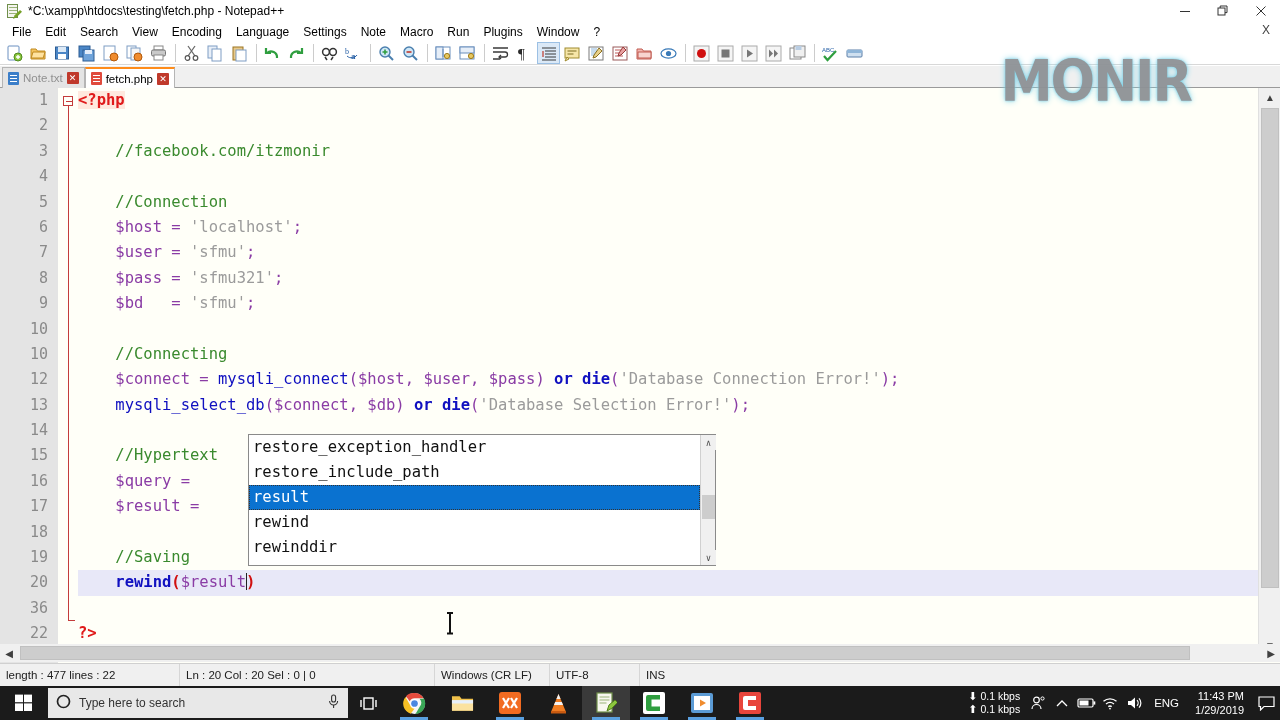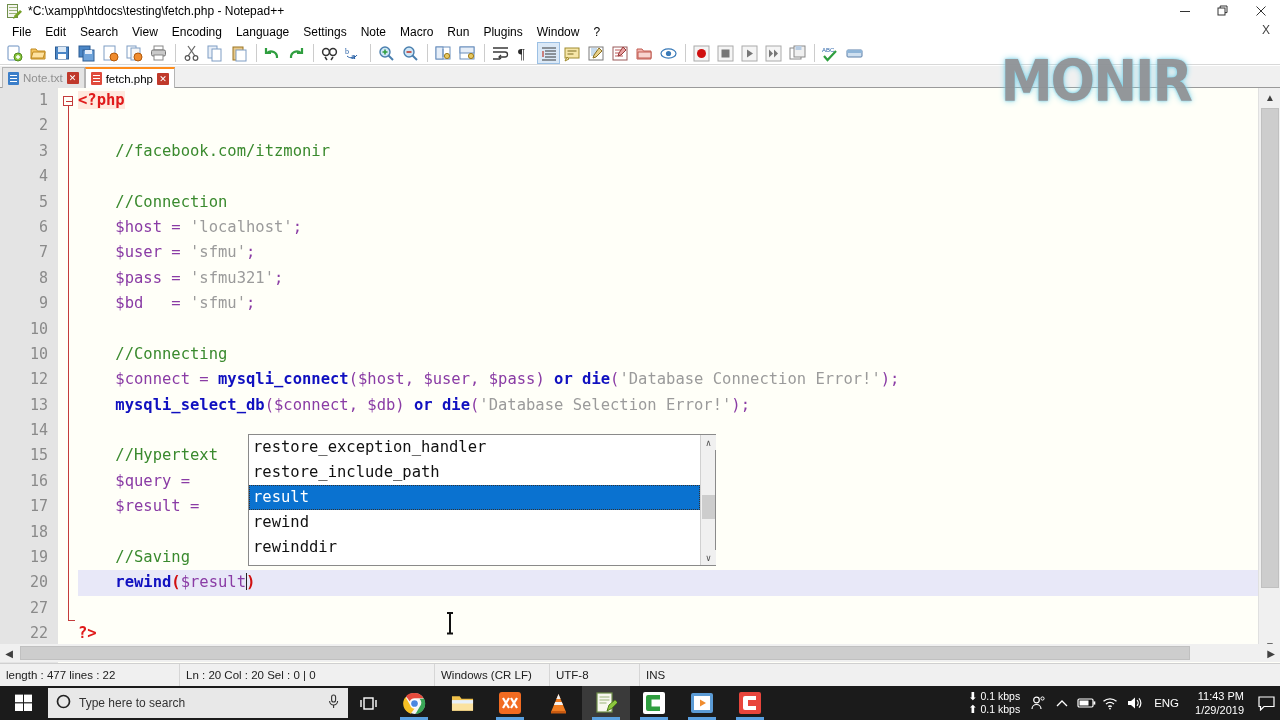--- a/index.html
+++ b/index.html
@@ -137,21 +137,21 @@
     padding-right: 10px; color: #8a8a8a; font-size: 15px;
     font-family: "DejaVu Sans Mono", "Liberation Mono", monospace;
   }
   .cur-line { background: #e8e8f8; }
   .php-tag { color: #e01b1b; font-weight: bold; }
   .php-tag-bg { background: #ffe9de; }
   .cmt { color: #3a8a2e; }
   .var { color: #8a3ca5; }
   .str { color: #9b9b9b; }
   .op  { color: #8a3ca5; }
-  .fn  { color: #1010c0; font-weight: bold; }
+  .fn  { color: #1010c0; font-weight: normal; }
   .kw  { color: #1010c0; font-weight: bold; }
   .par { color: #8a3ca5; }
   .parhi { color: #d01010; font-weight: bold; }
 
   
   .fold-box {
     position: absolute; left: 5px; width: 10px; height: 10px;
     border: 1px solid #c43b3b; background: #fffff8;
   }
   .fold-box::before {
@@ -610,21 +610,21 @@
       <div class="lineno">10</div>
       <div class="lineno">12</div>
       <div class="lineno">13</div>
       <div class="lineno">14</div>
       <div class="lineno">15</div>
       <div class="lineno">16</div>
       <div class="lineno">17</div>
       <div class="lineno">18</div>
       <div class="lineno">19</div>
       <div class="lineno">20</div>
-      <div class="lineno">27</div>
+      <div class="lineno">36</div>
       <div class="lineno">22</div>
     </div>
 
     <div class="fold-col">
       <div class="fold-box" style="top:8px"></div>
       <div class="fold-line" style="top:18px; height:514px;"></div>
       <div class="fold-end" style="top:532px;"></div>
     </div>
 
     <div class="code-area">

